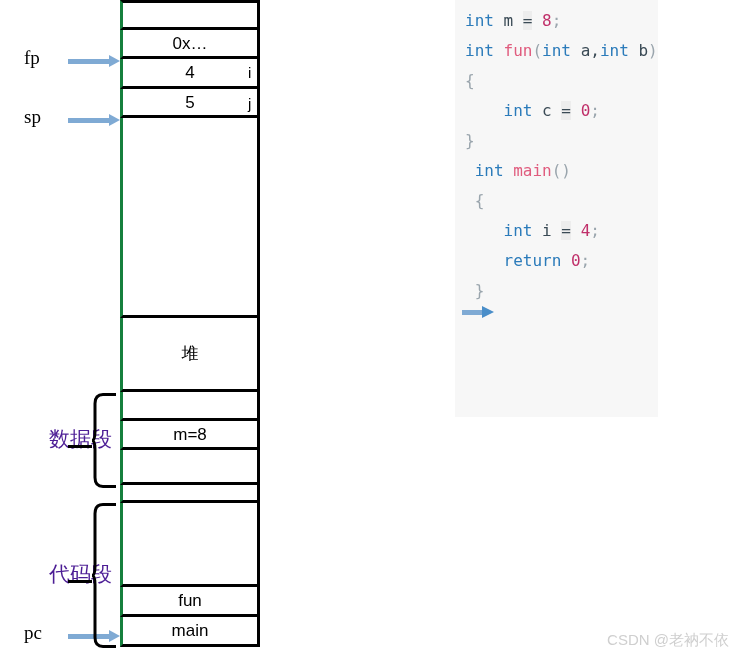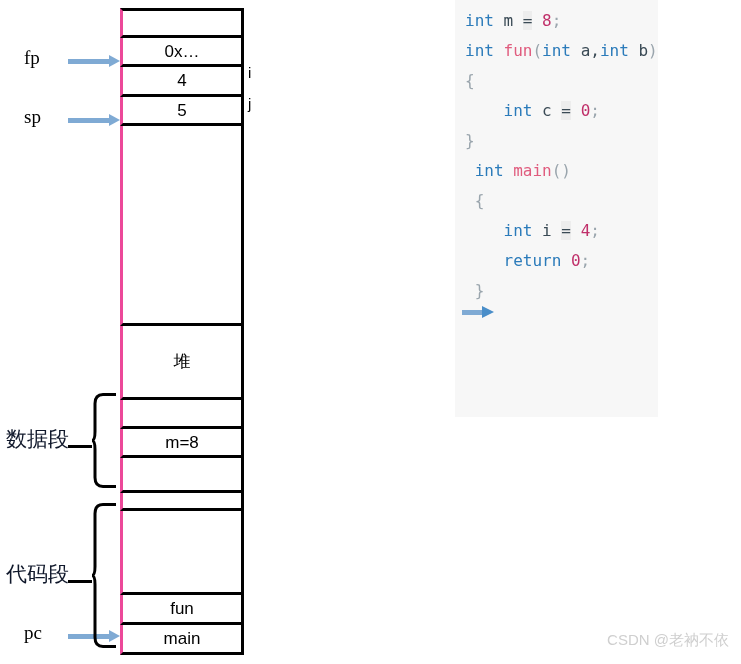--- a/index.html
+++ b/index.html
@@ -19,32 +19,31 @@
   #memory-column {
     position: absolute;
     left: 120px;
     top: 0px;
     width: 120px;
     height: 650px;
   }
   .mem-cell {
     position: absolute;
     left: 0;
-    width: 124px;
+    width: 140px;
     box-sizing: border-box;
-    border-left: 3px solid #ec4899;
+    border-left: 3px solid #15803d;
     border-right: 3px solid #000000;
     background: #ffffff;
     display: flex;
     align-items: center;
     justify-content: center;
     color: #000000;
     font-size: 17px;
     font-family: "Liberation Sans", sans-serif;
-    margin-top: 8px;
   }
   .mem-cell.div-top { border-top: 3px solid #000000; }
   .mem-cell.div-bottom { border-bottom: 3px solid #000000; }
 
   .mem-label-text {
     line-height: 1;
     white-space: nowrap;
   }
 
   
@@ -84,23 +83,24 @@
     border-left: 11px solid #7faad4;
   }
 
   
   .brace-wrap {
     position: absolute;
   }
   .seg-label {
     position: absolute;
     font-size: 21px;
-    color: #0f172a;
-    font-family: "Liberation Sans", sans-serif;
-    white-space: nowrap;
+    color: #4c1d95;
+    font-family: "Liberation Sans", sans-serif;
+    white-space: nowrap;
+    margin-left: 43px;
   }
   .seg-tick {
     position: absolute;
     height: 3px;
     background: #000000;
   }
 
   
   #code-panel {
     position: absolute;

